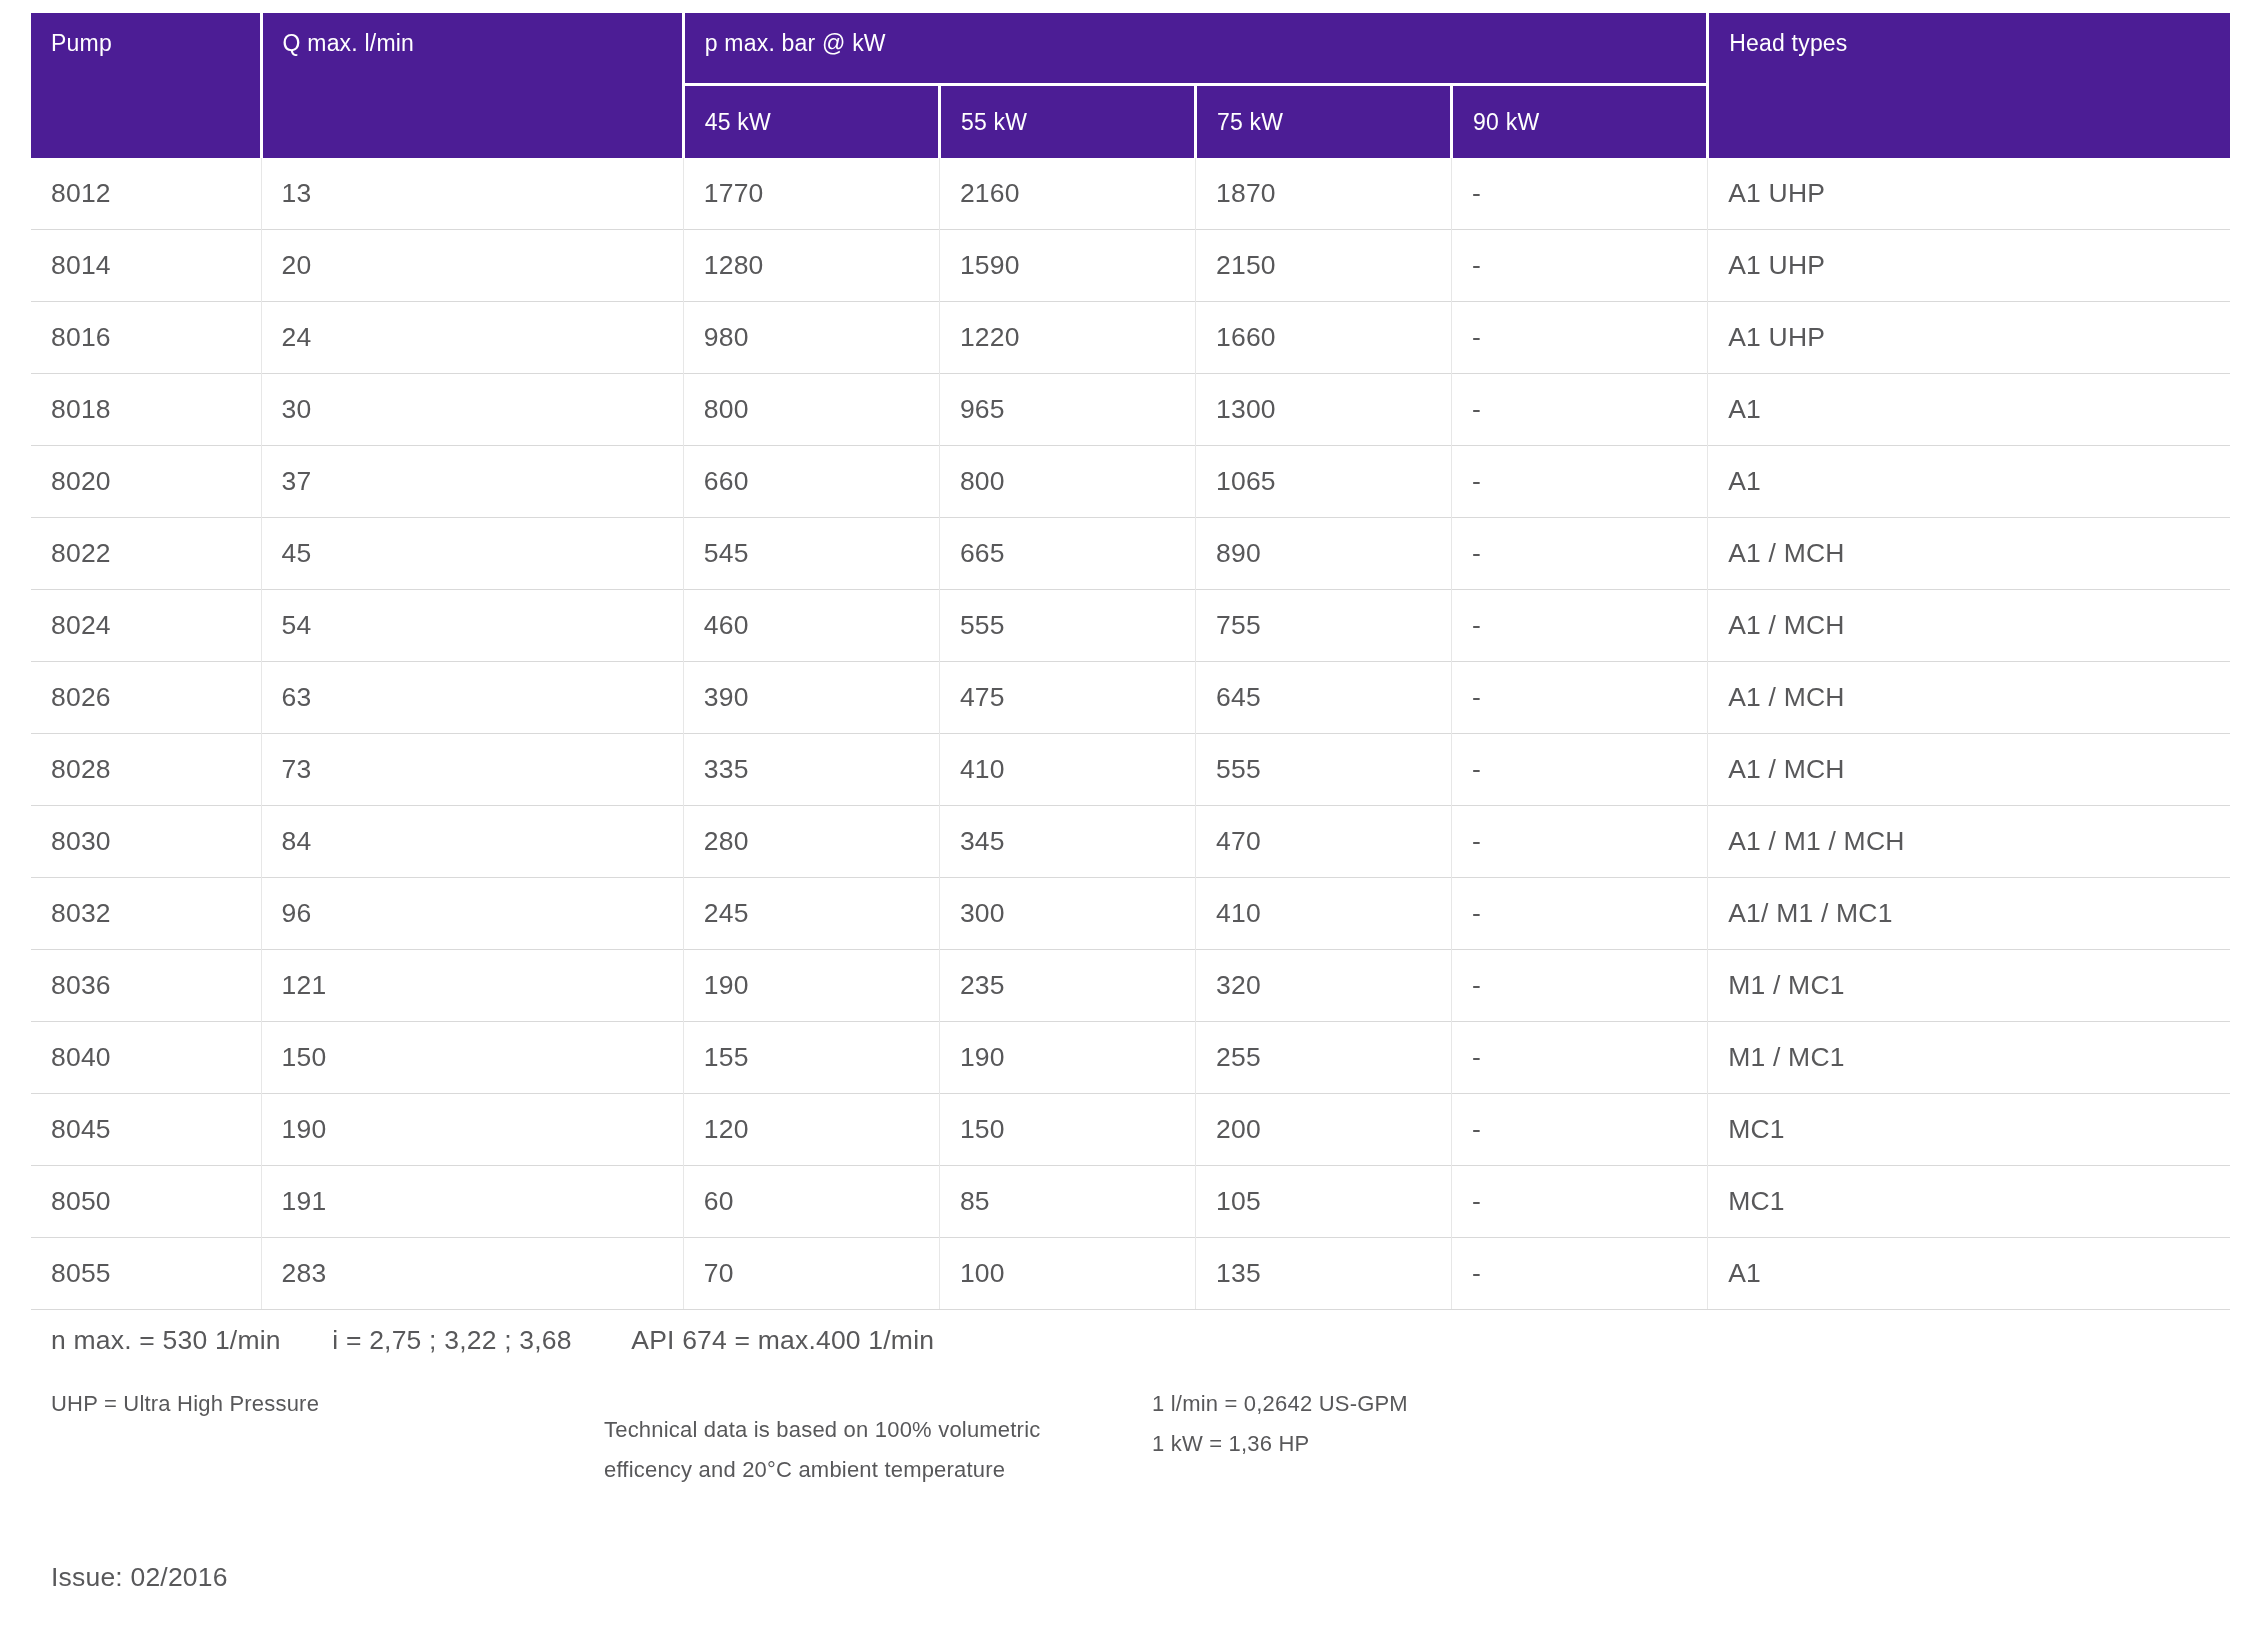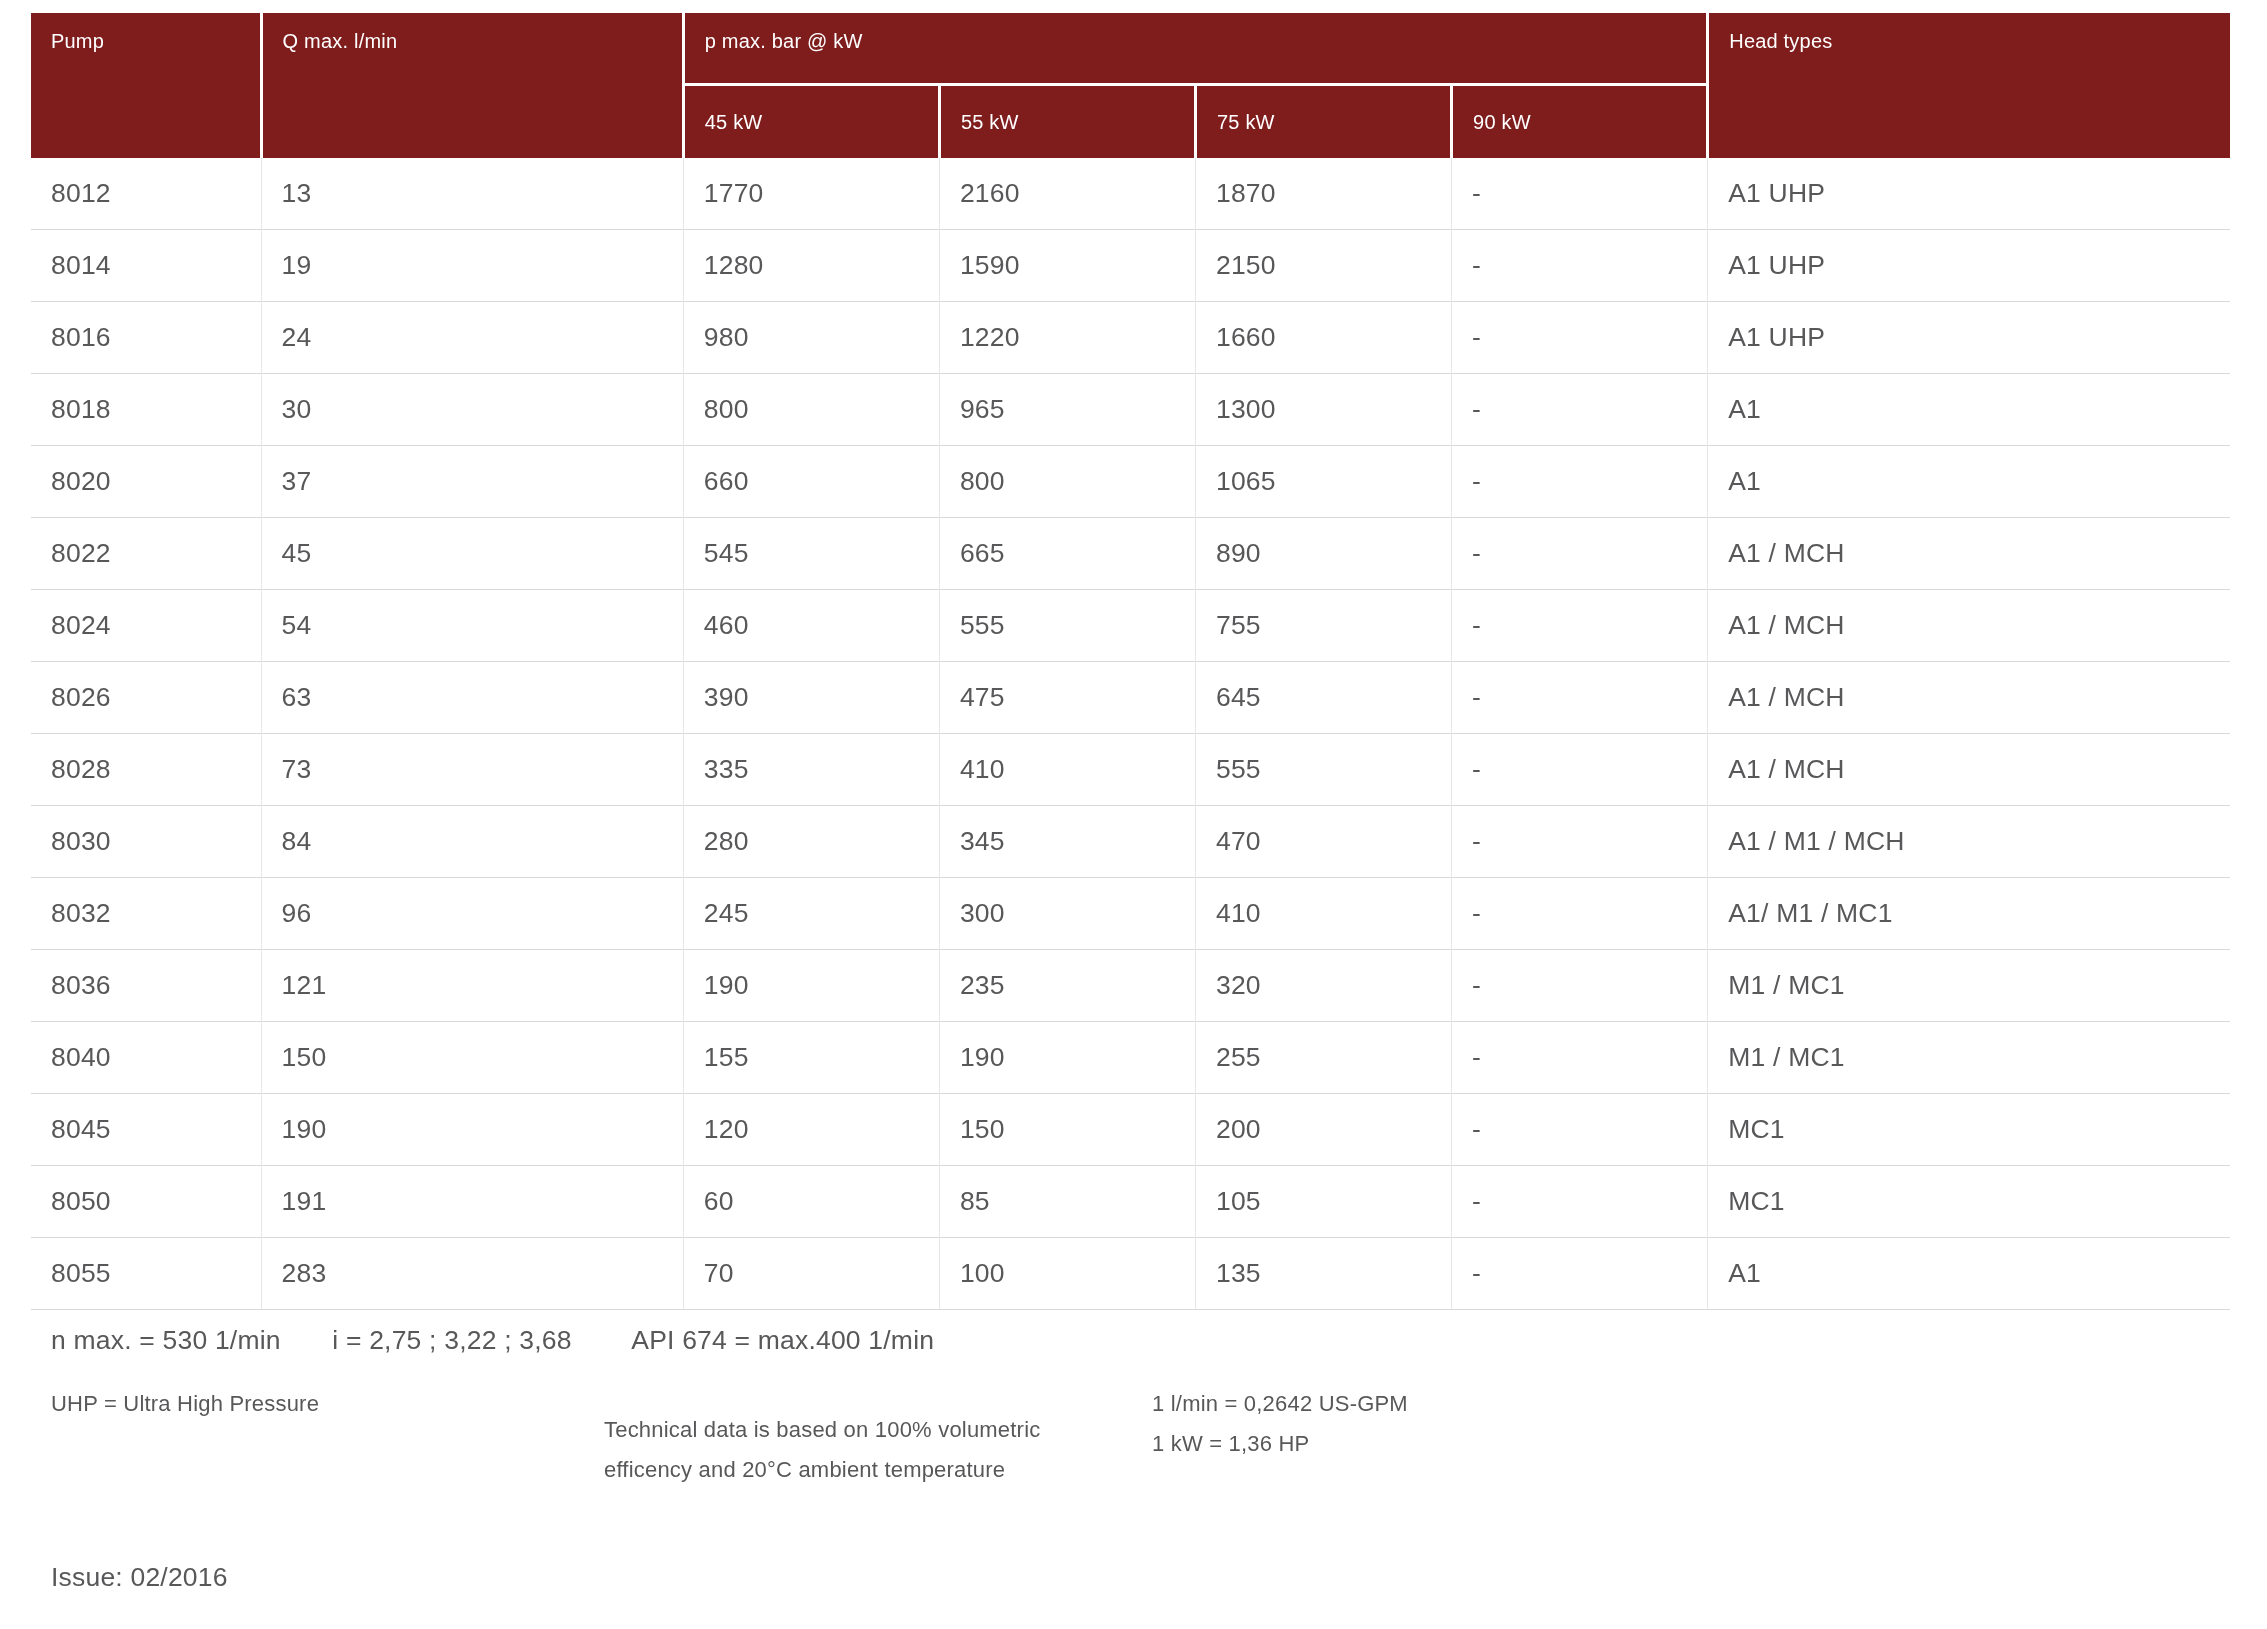--- a/index.html
+++ b/index.html
@@ -22,24 +22,24 @@
     border-collapse: collapse;
     table-layout: fixed;
     width: 2199px;
   }
   col.c-pump  { width: 230px; }
   col.c-q     { width: 422px; }
   col.c-kw    { width: 256px; }
   col.c-head  { width: 522px; }
 
   th {
-    background: #7f1d1d;
+    background: #4c1d95;
     color: #ffffff;
     font-weight: 300;
-    font-size: 20px;
+    font-size: 23px;
     text-align: left;
     letter-spacing: 0.2px;
   }
   thead th.top-cell {
     vertical-align: top;
     padding: 17px 0 0 20px;
     height: 53px;
   }
   thead th.span-2 { 
     height: auto;
@@ -125,21 +125,21 @@
       <td>13</td>
       <td>1770</td>
       <td>2160</td>
       <td>1870</td>
       <td>-</td>
       <td>A1 UHP</td>
     </tr>
 
     <tr>
       <td>8014</td>
-      <td>19</td>
+      <td>20</td>
       <td>1280</td>
       <td>1590</td>
       <td>2150</td>
       <td>-</td>
       <td>A1 UHP</td>
     </tr>
 
     <tr>
       <td>8016</td>
       <td>24</td>

